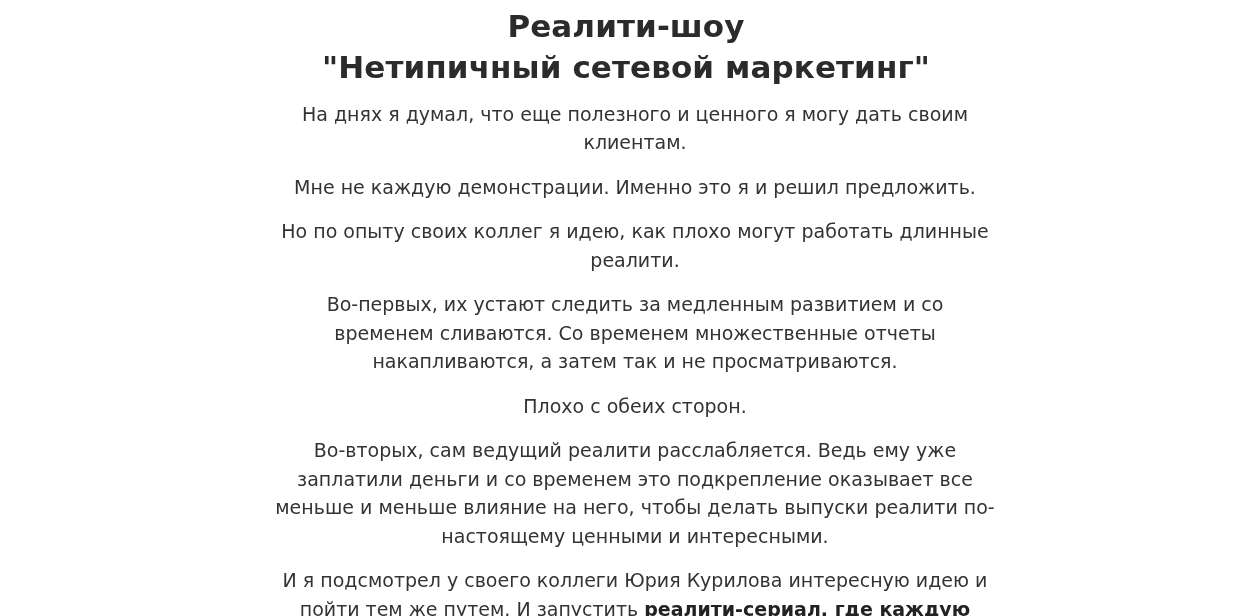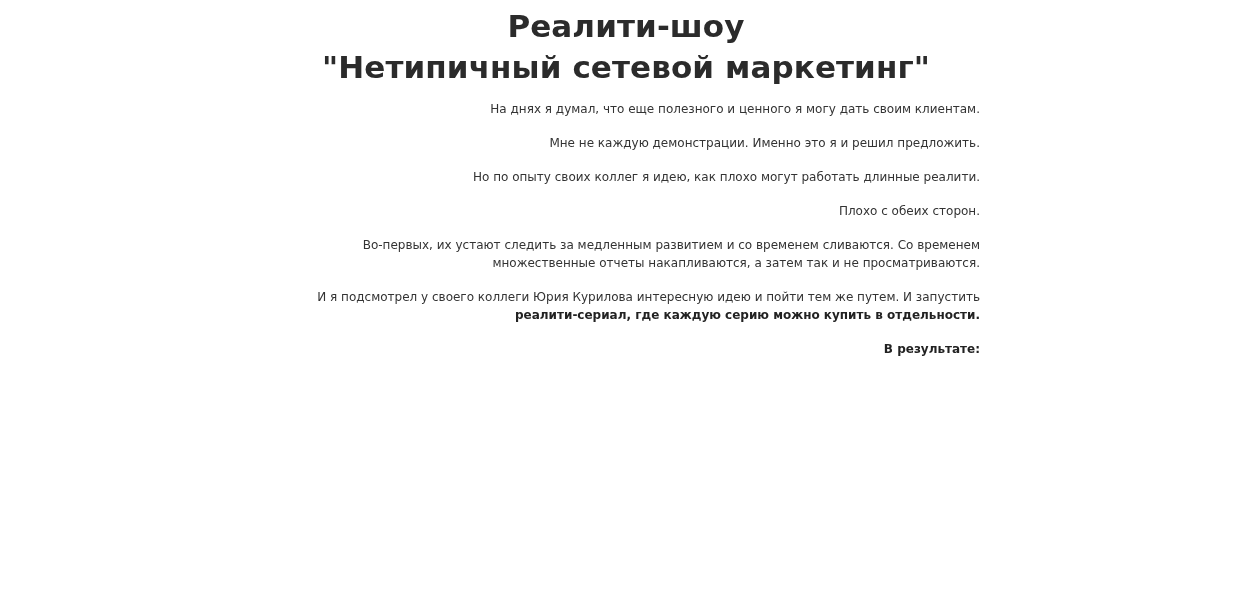--- a/index.html
+++ b/index.html
@@ -31,25 +31,25 @@
     line-height: 1.32;
     letter-spacing: 0.1px;
   }
   .article {
     margin: 12px auto 0 auto;
     width: 740px;
     padding-left: 18px;
     box-sizing: border-box;
   }
   p.para {
-    margin: 0 16px 16px 0;
-    font-size: 12px;
+    margin: 0 0 16px 0;
+    font-size: 19px;
     line-height: 1.5;
     color: #333333;
-    text-align: right;
+    text-align: center;
   }
   p.para:last-child {
     margin-bottom: 0;
   }
   .b {
     font-weight: bold;
     color: #222222;
   }
 </style>
 </head>
@@ -59,19 +59,20 @@
 
   <div class="title-block">
     <div class="title-line">Реалити-шоу</div>
     <div class="title-line">"Нетипичный сетевой маркетинг"</div>
   </div>
 
   <div class="article" id="article-body">
       <p class="para"><span>На днях я думал, что еще полезного и ценного я могу дать своим клиентам.</span></p>
       <p class="para"><span>Мне не каждую демонстрации. Именно это я и решил предложить.</span></p>
       <p class="para"><span>Но по опыту своих коллег я идею, как плохо могут работать длинные реалити.</span></p>
+      <p class="para"><span>Во-первых, их устают следить за медленным развитием и со временем сливаются. Со временем множественные отчеты накапливаются, а затем так и не просматриваются.</span></p>
       <p class="para"><span>Плохо с обеих сторон.</span></p>
-      <p class="para"><span>Во-первых, их устают следить за медленным развитием и со временем сливаются. Со временем множественные отчеты накапливаются, а затем так и не просматриваются.</span></p>
+      <p class="para"><span>Во-вторых, сам ведущий реалити расслабляется. Ведь ему уже заплатили деньги и со временем это подкрепление оказывает все меньше и меньше влияние на него, чтобы делать выпуски реалити по-настоящему ценными и интересными.</span></p>
       <p class="para"><span>И я подсмотрел у своего коллеги Юрия Курилова интересную идею и пойти тем же путем. И запустить </span><span class="b">реалити-сериал, где каждую серию можно купить в отдельности.</span></p>
       <p class="para"><span class="b">В результате:</span></p>
     </div>
 
 </div>
 
 </body></html>

